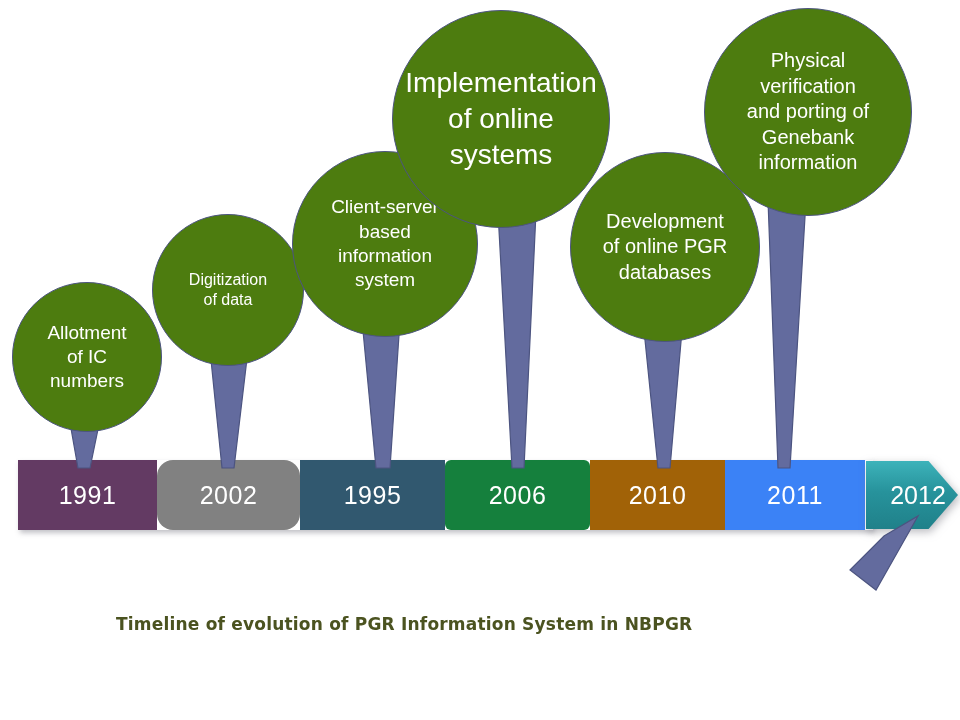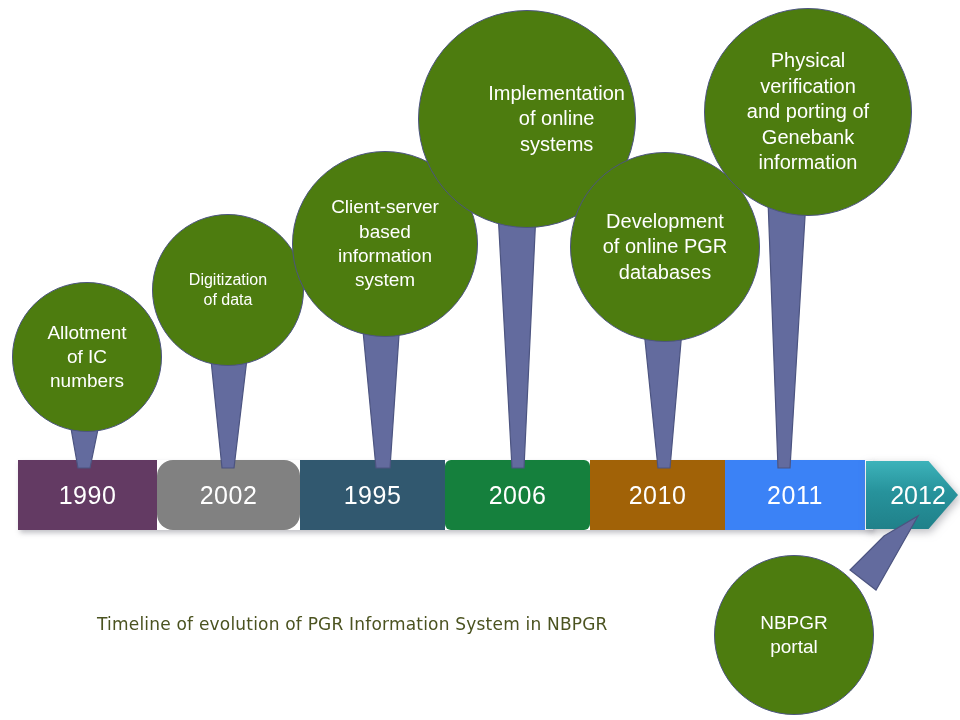--- a/index.html
+++ b/index.html
@@ -84,24 +84,24 @@
     z-index: 3;
   }
   .bubble-text { display: block; white-space: pre-line; }
 
   
   #tails { position: absolute; left: 0; top: 0; width: 960px; height: 720px; z-index: 2; }
 
   
   .caption {
     position: absolute;
-    left: 97px;
+    left: 116px;
     top: 614px;
     font-size: 17px;
-    font-weight: normal;
+    font-weight: bold;
     color: #4b5320;
     letter-spacing: 0.2px;
     font-family: "DejaVu Sans", sans-serif;
   }
 </style>
 </head>
 <body>
 
 <div id="canvas">
 
@@ -128,48 +128,44 @@
 of data</span>
   </div>
 
   <div class="bubble" style="left:292px; top:151px; width:186px; height:186px; font-size:19px;">
     <span class="bubble-text">Client-server
 based
 information
 system</span>
   </div>
 
-  <div class="bubble" style="left:418px; top:10px; width:218px; height:218px; font-size:20px;justify-content:flex-end;">
+  <div class="bubble" style="left:392px; top:10px; width:218px; height:218px; font-size:28px;">
     <span class="bubble-text">Implementation
 of online
 systems</span>
   </div>
 
   <div class="bubble" style="left:570px; top:152px; width:190px; height:190px; font-size:20px;">
     <span class="bubble-text">Development
 of online PGR
 databases</span>
   </div>
 
   <div class="bubble" style="left:704px; top:8px; width:208px; height:208px; font-size:20px;">
     <span class="bubble-text">Physical
 verification
 and porting of
 Genebank
 information</span>
   </div>
 
-  <div class="bubble" style="left:714px; top:555px; width:160px; height:160px; font-size:19px;">
-    <span class="bubble-text">NBPGR
-portal</span>
-  </div>
 
   <div class="timeline-bar">
     <div class="seg" style="width:139px; background:#633a63;">
-      <span class="seg-label">1990</span>
+      <span class="seg-label">1991</span>
     </div>
     <div class="seg" style="width:143px; background:#818181;border-radius:16px;">
       <span class="seg-label">2002</span>
     </div>
     <div class="seg" style="width:145px; background:#31586f;">
       <span class="seg-label">1995</span>
     </div>
     <div class="seg" style="width:145px; background:#15803d;border-radius:6px;">
       <span class="seg-label">2006</span>
     </div>

